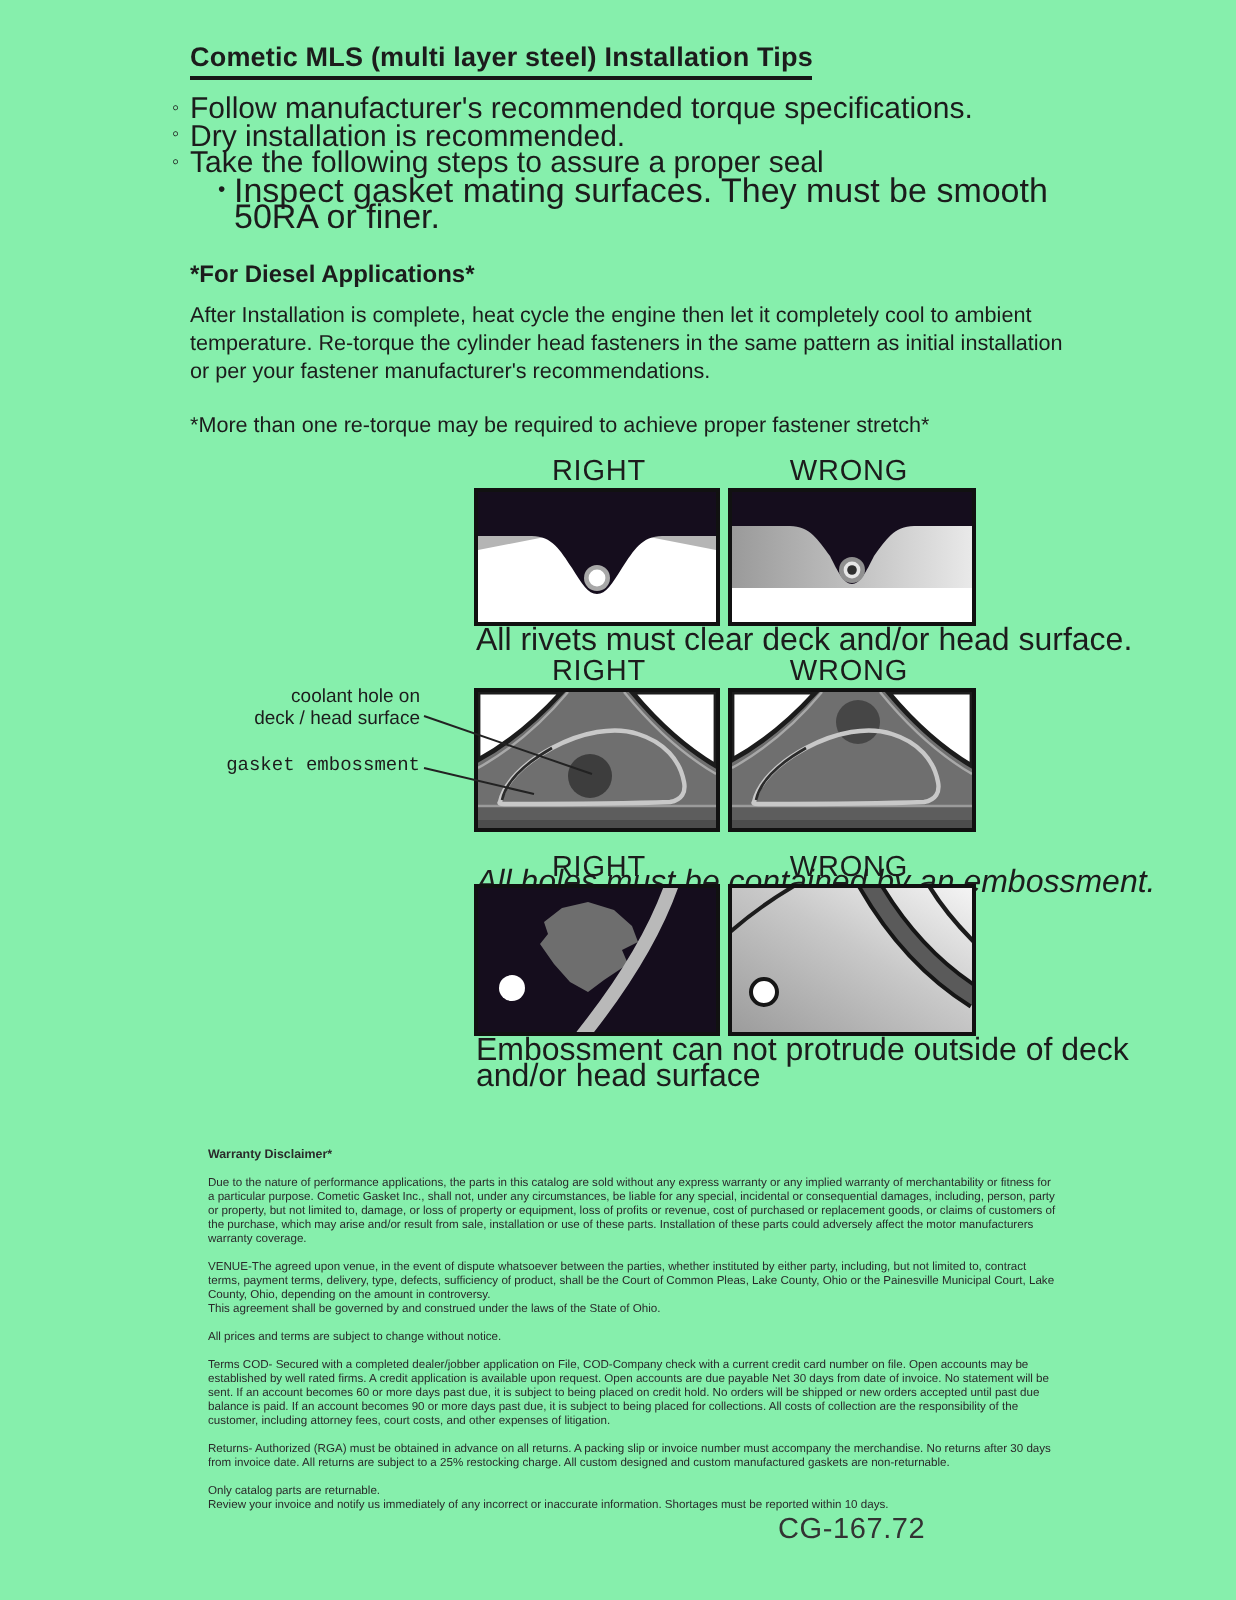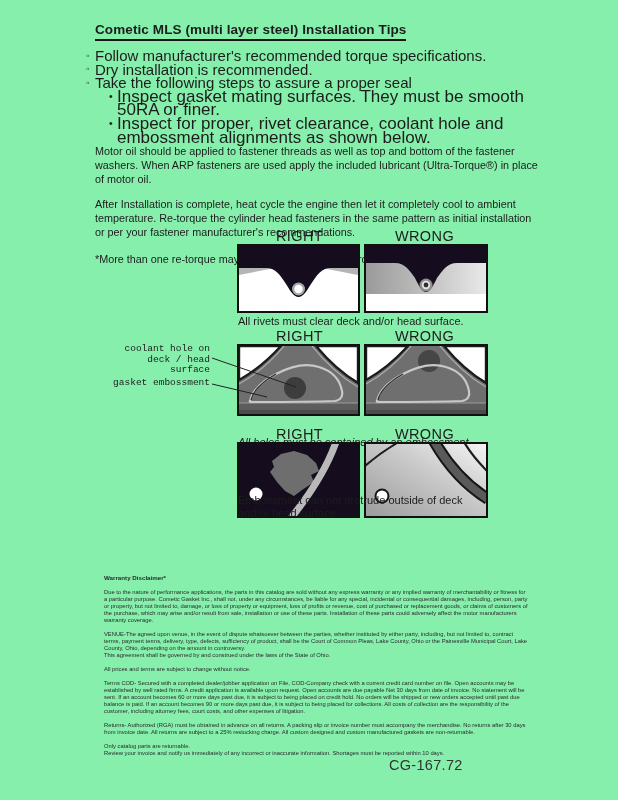--- a/index.html
+++ b/index.html
@@ -37,27 +37,27 @@
 
   .fig { position:absolute; box-sizing:border-box; border:2px solid #111111; background:#ffffff; }
   .fig svg { display:block; }
   #fig1r { left:237px; top:244px; width:123px; height:69px; }
   #fig1w { left:364px; top:244px; width:124px; height:69px; }
   #fig2r { left:237px; top:344px; width:123px; height:72px; }
   #fig2w { left:364px; top:344px; width:124px; height:72px; }
   #fig3r { left:237px; top:442px; width:123px; height:76px; }
   #fig3w { left:364px; top:442px; width:124px; height:76px; }
 
-  .caption { position:absolute; left:238px; font-size:11px; line-height:12.5px; white-space:pre-line; }
+  .caption { position:absolute; left:238px; font-size:16px; line-height:12.5px; white-space:pre-line; }
   .cap1 { top:315px; }
   .cap2 { top:436px;font-style:italic; }
-  .cap3 { top:494px; }
+  .cap3 { top:520px; }
 
   .ann { position:absolute; font-size:9.5px; line-height:10.5px; text-align:right; white-space:pre-line; }
-  .ann1 { left:108px; top:344px; width:102px;font-family:Liberation Mono, monospace; }
+  .ann1 { left:108px; top:344px; width:102px; }
   .ann2 { left:93px; top:378px; width:117px;font-family:Liberation Mono, monospace; }
   .leaders { position:absolute; left:210px; top:352px; pointer-events:none; }
 
   
   .legal { position:absolute; left:104px; top:574px; width:424px; font-size:5.8px; line-height:7px; color:#2a2a2a; }
   .legal .lhead { font-size:6.2px; font-weight:bold; margin:0 0 8px 0; }
   .legal p { margin:0 0 7px 0; white-space:pre-line; }
 
   .doc-code { position:absolute; left:389px; top:757px; font-size:14.5px; letter-spacing:0.3px; color:#333; }
 </style>
@@ -70,24 +70,23 @@
     <div class="title-wrap">
       <span class="title">Cometic MLS (multi layer steel) Installation Tips</span>
     </div>
     <ul class="bullets">
       <li>Follow manufacturer's recommended torque specifications.</li>
       <li>Dry installation is recommended.</li>
       <li>Take the following steps to assure a proper seal</li>
     </ul>
     <ul class="sub-bullets">
       <li>Inspect gasket mating surfaces.  They must be smooth 50RA or finer.</li>
-      <li>Inspect for proper, rivet clearance, coolant hole and embossment alignments as shown below.</li>
     </ul>
 
-    <p class="para">Motor oil should be applied to fastener threads as well as top and bottom of the fastener washers. When ARP fasteners are used apply the included lubricant (Ultra-Torque®) in place of motor oil.</p>
+    <div class="diesel-heading">*For Diesel Applications*</div>
     <p class="para">After Installation is complete, heat cycle the engine then let it completely cool to ambient temperature. Re-torque the cylinder head fasteners in the same pattern as initial installation or per your fastener manufacturer's recommendations.</p>
     <div class="note">*More than one re-torque may be required to achieve proper fastener stretch*</div>
   </div>
 
   <div class="figures">
 
     <div class="fig-labels r1l">
       <span>RIGHT</span>
       <span>WRONG</span>
     </div>

